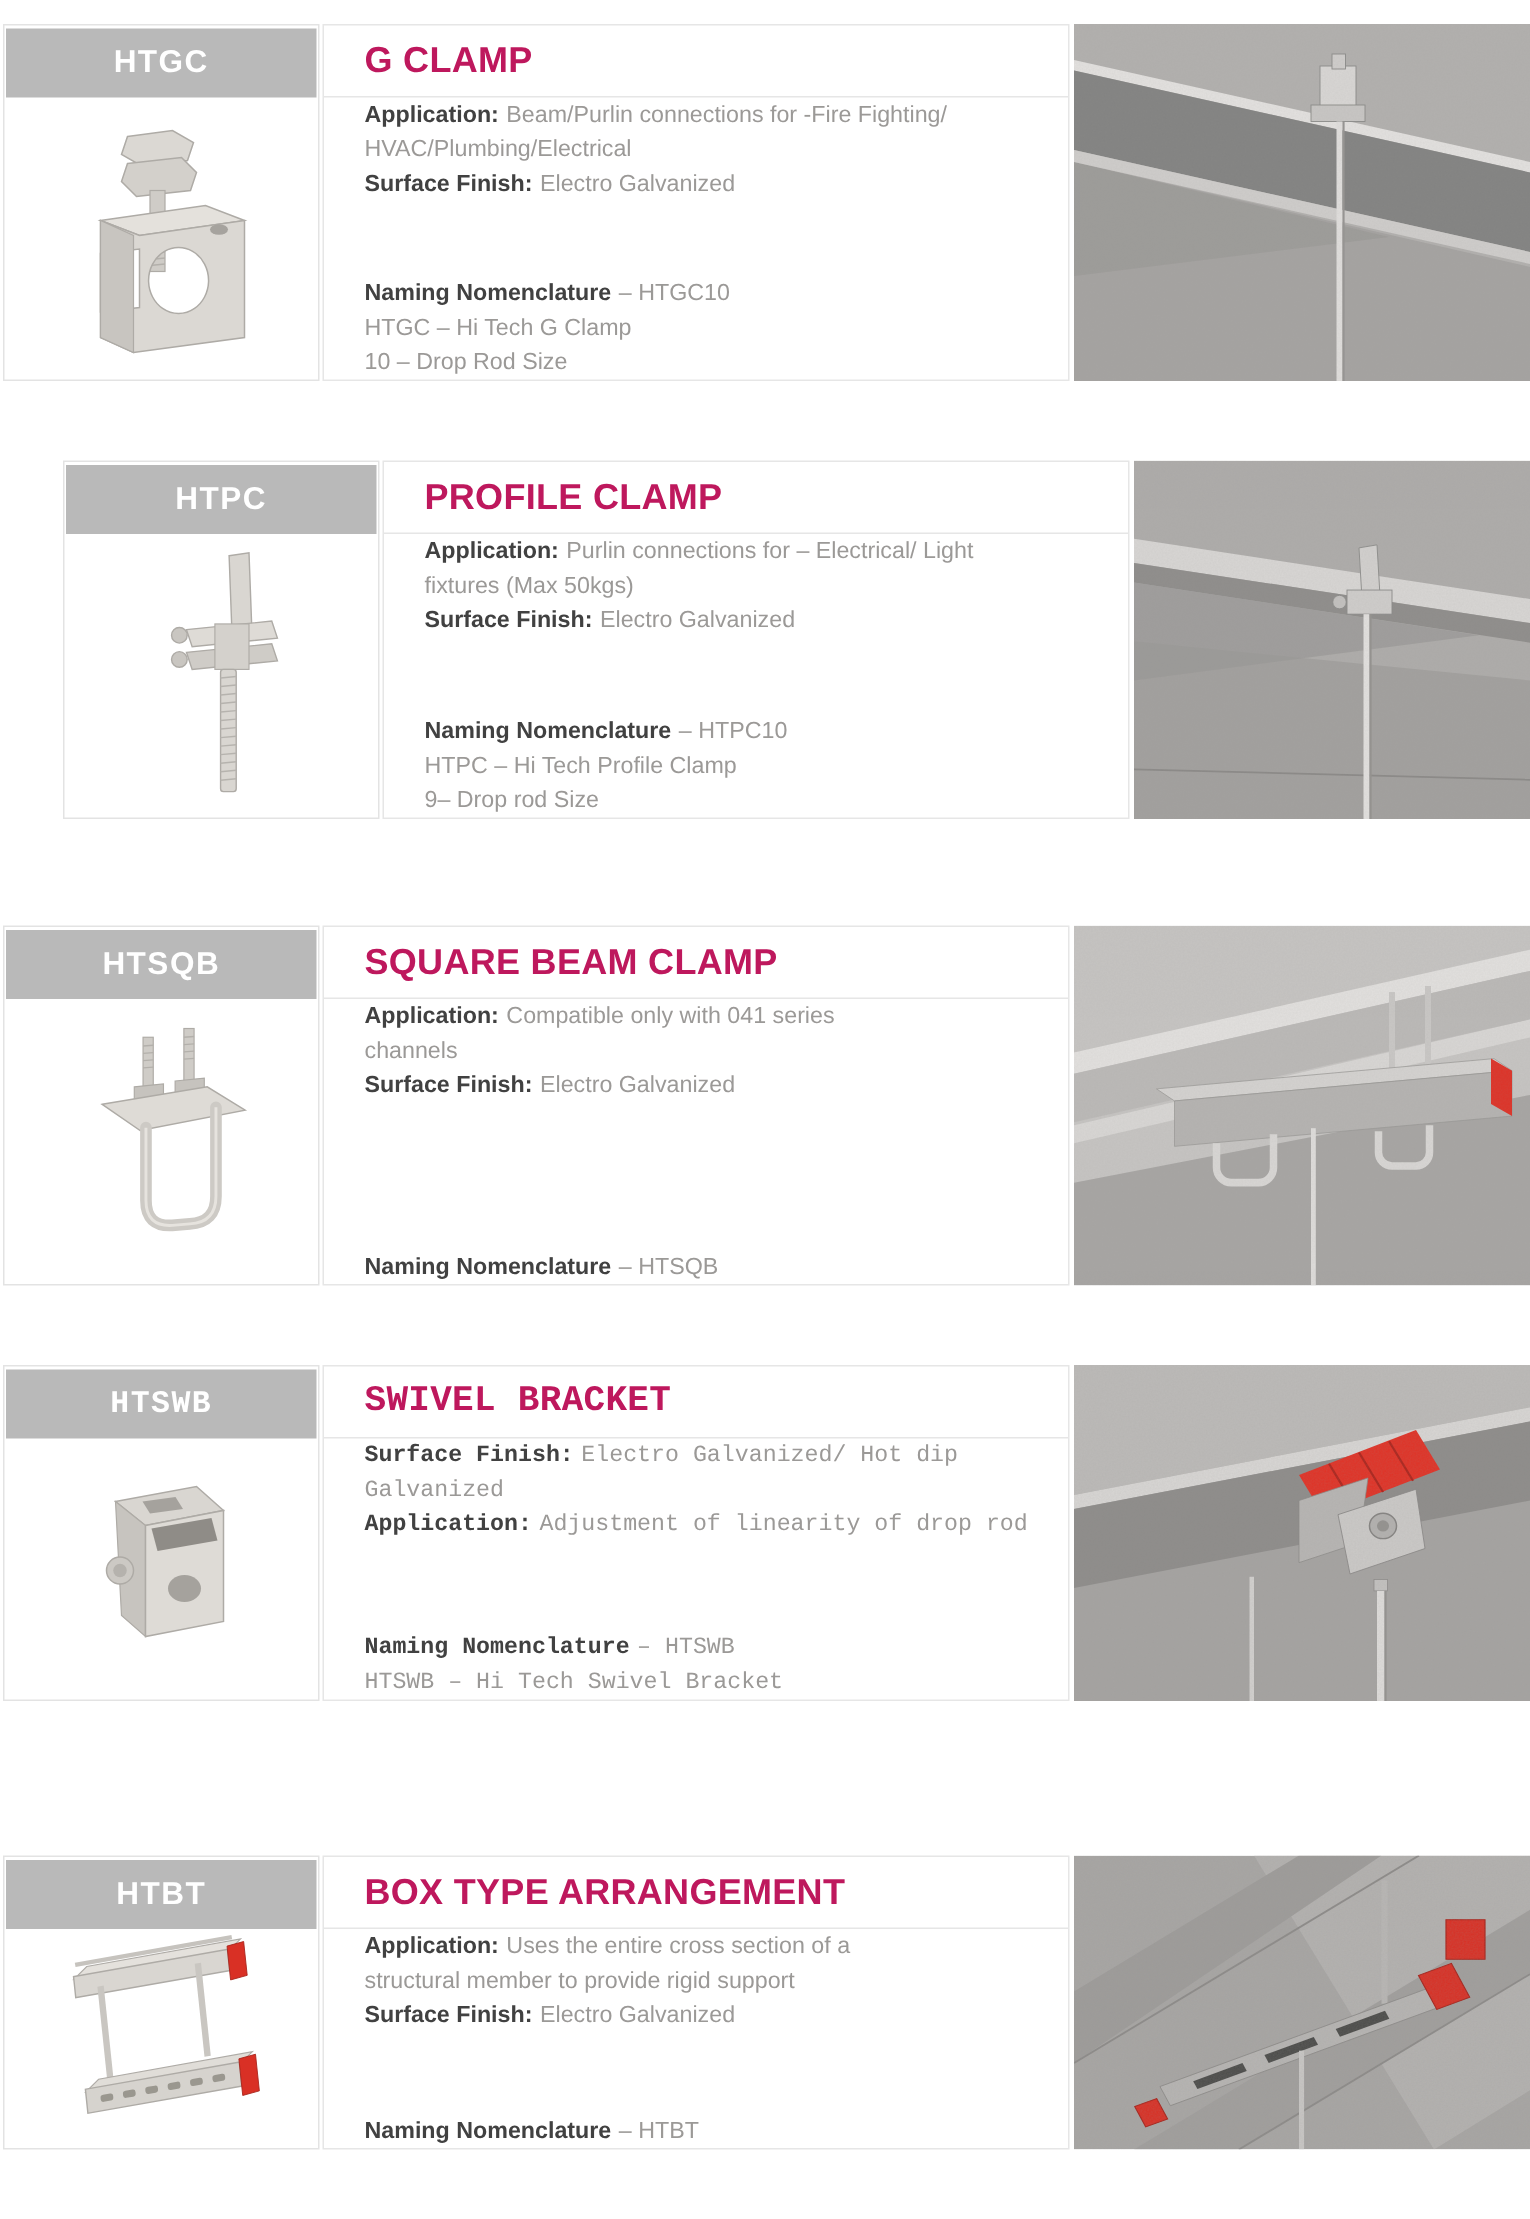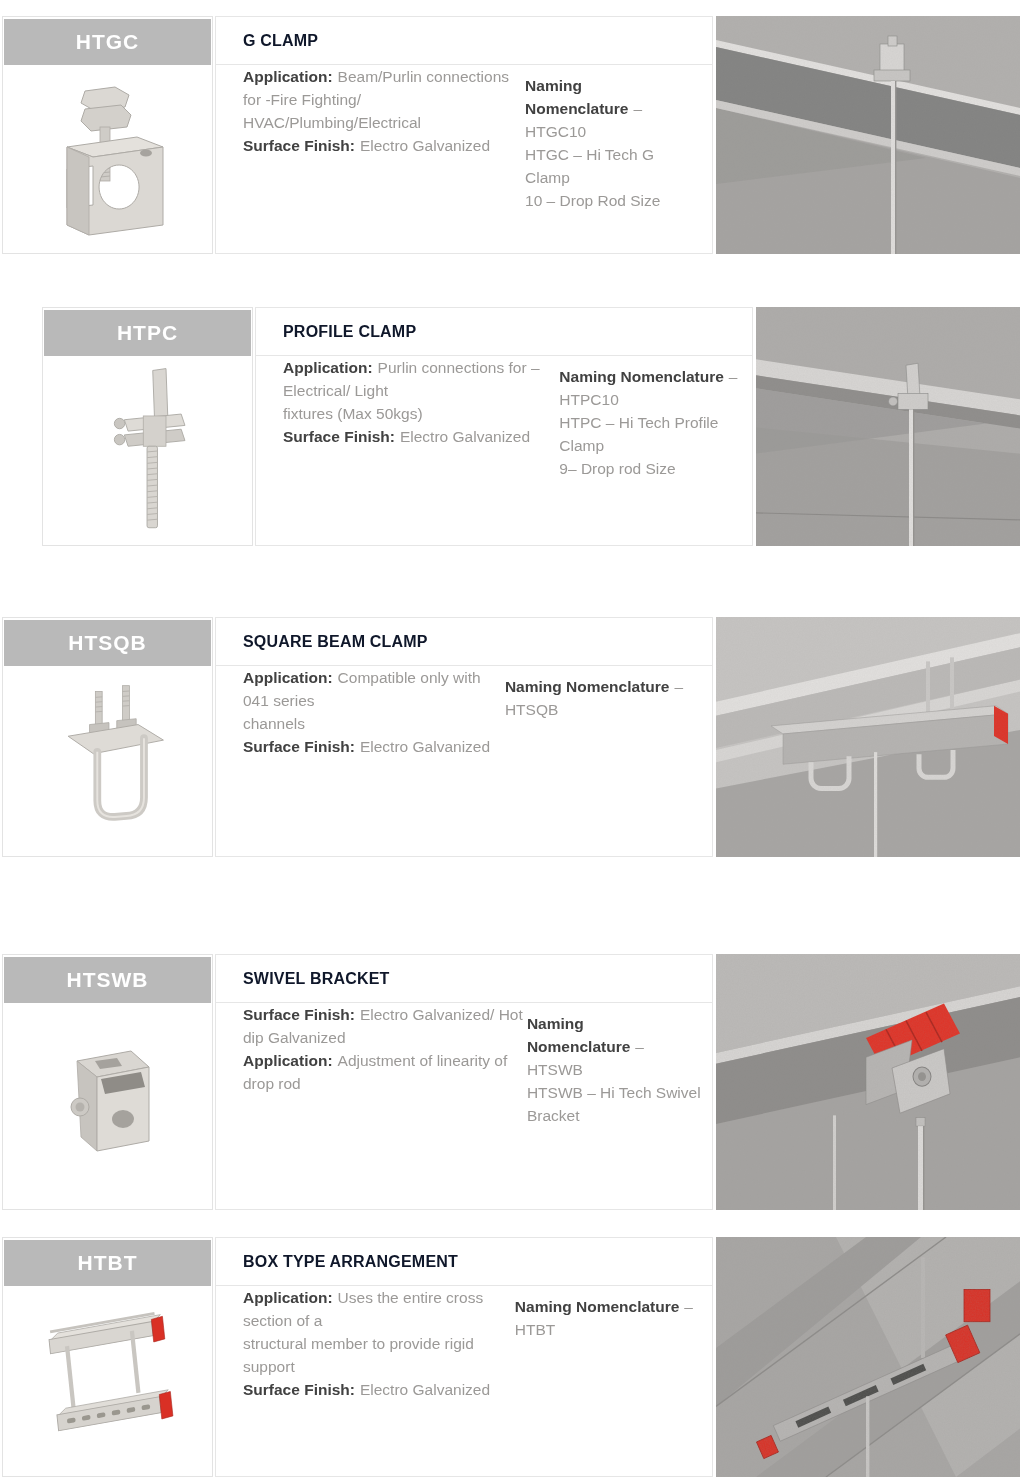--- a/index.html
+++ b/index.html
@@ -3,32 +3,32 @@
 <meta charset="utf-8">
 <style>
   html,body{margin:0;padding:0;background:#ffffff;}
   body{width:1020px;font-family:"Liberation Sans",sans-serif;-webkit-font-smoothing:antialiased;}
   .page{position:relative;width:1020px;height:1479px;background:#ffffff;overflow:hidden;}
 
   .product-row{position:absolute;left:0;width:1020px;}
   .row-0{top:16px;height:238px;}
   .row-1{top:307px;height:239px;margin-left:40px;}
   .row-2{top:617px;height:240px;}
-  .row-3{top:954px;height:256px;}
-  .row-4{top:1237px;height:240px;}
+  .row-3{top:910px;height:224px;font-family:Liberation Mono, monospace;}
+  .row-4{top:1237px;height:196px;}
 
   .left-card{position:absolute;left:2px;top:0;bottom:0;width:211px;border:1px solid #e3e3e3;box-sizing:border-box;background:#ffffff;}
   .code-badge{margin:2px 1px 0 1px;height:46px;background:#b9b9b9;display:flex;align-items:center;justify-content:center;}
   .code-badge span{color:#ffffff;font-size:21px;font-weight:700;letter-spacing:1px;}
   .product-image{position:absolute;top:50px;left:0;right:0;bottom:2px;display:flex;align-items:center;justify-content:center;}
 
   .info-card{position:absolute;left:215px;top:0;bottom:0;width:498px;border:1px solid #e6e6e6;box-sizing:border-box;background:#ffffff;}
   .title-bar{height:47px;border-bottom:1px solid #e6e6e6;display:flex;align-items:center;padding-left:27px;}
-  .title-bar h2{margin:0;font-size:16px;font-weight:700;color:#0f172a;letter-spacing:0.2px;}
-  .card-body{position:absolute;top:48px;bottom:0;left:27px;right:10px;display:flex;flex-direction:row;justify-content:center;}
+  .title-bar h2{margin:0;font-size:24px;font-weight:700;color:#be185d;letter-spacing:0.2px;}
+  .card-body{position:absolute;top:48px;bottom:0;left:27px;right:10px;display:flex;flex-direction:column;justify-content:space-between;}
   .line{font-size:15.5px;line-height:23px;color:#9b9997;}
   .lbl{color:#414141;font-weight:700;margin-right:5px;}
   .val{white-space:pre-line;}
   .naming-block{margin-top:9px;}
 
   .photo{position:absolute;left:716px;top:0;bottom:0;width:304px;overflow:hidden;}
   .photo svg{display:block;width:100%;height:100%;}
 </style>
 </head>
 <body>

